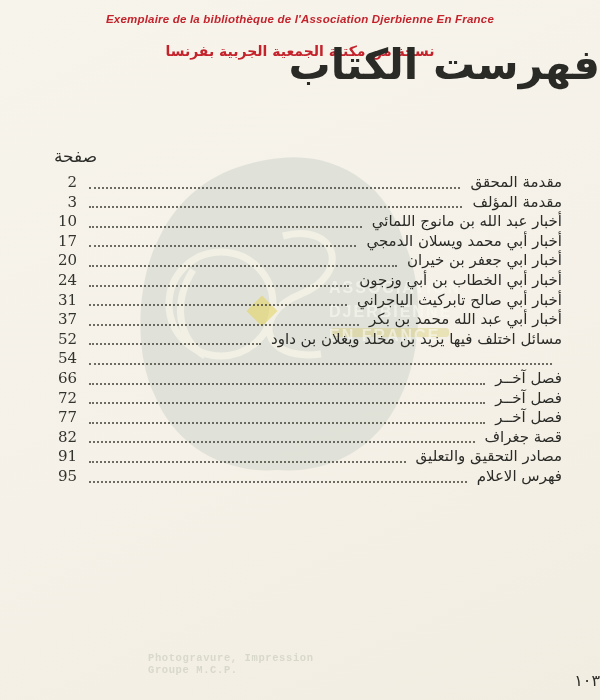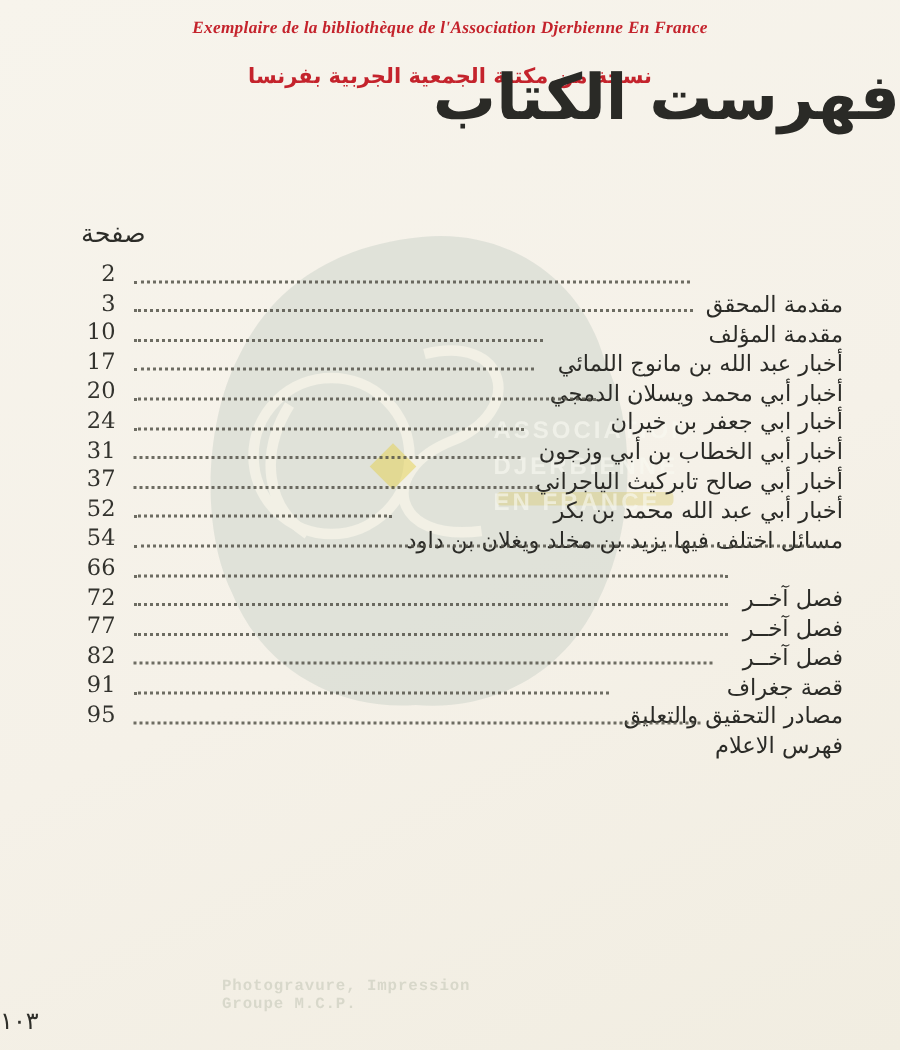--- a/index.html
+++ b/index.html
@@ -9,21 +9,21 @@
     background:#efece2;
   }
   .page{
     position:relative;width:600px;height:700px;
     background:linear-gradient(155deg,#f7f4ec 0%,#f5f1e8 55%,#f1ede1 100%);
     overflow:hidden;
   }
   
   .stamp-top{position:absolute;top:13px;left:0;width:100%;text-align:center;z-index:3;}
   .stamp-fr{
-    font-family:Liberation Serif, serif;font-style:italic;font-weight:bold;
+    font-family:Liberation Sans, sans-serif;font-style:italic;font-weight:bold;
     font-size:11.5px;color:#c4232c;letter-spacing:.2px;
   }
   .stamp-ar{
     direction:rtl;font-weight:bold;font-size:14px;color:#c4232c;margin-top:18px;
   }
   
   .book-title{
     position:absolute;top:40px;left:0;width:100%;z-index:3;
     direction:rtl;font-size:42px;font-weight:bold;color:#2a2a26;margin:0;
     letter-spacing:1px;
@@ -50,30 +50,30 @@
   .pnum{
     width:42px;text-align:right;flex:none;
     font-family:"DejaVu Serif",serif;font-size:15px;color:#33332e;line-height:19.6px;
   }
   .leader{
     flex:1;min-width:8px;align-self:flex-end;
     border-bottom:2px dotted #56554b;margin:0 10px 4px 12px;opacity:.85;
   }
   .ttl{
     flex:none;direction:rtl;white-space:nowrap;
-    font-size:15px;color:#2b2b27;line-height:19.6px;margin-top:21px;
+    font-size:15px;color:#2b2b27;line-height:19.6px;
   }
   
   .bleed{
     position:absolute;left:148px;top:652px;z-index:1;
     font-family:Liberation Mono, monospace;font-weight:bold;font-size:10.5px;
     color:rgba(110,124,100,.20);letter-spacing:.6px;line-height:12px;
   }
   .folio{
-    position:absolute;top:671px;left:0;width:100%;text-align:left;z-index:3;
+    position:absolute;top:671px;left:0;width:100%;text-align:right;z-index:3;
     direction:rtl;font-size:16px;color:#2e2e29;letter-spacing:2px;
   }
 </style>
 </head>
 <body>
 
 <div class="page">
 
   <div class="stamp-top">
     <div class="stamp-fr">Exemplaire de la bibliothèque de l'Association Djerbienne En France</div>

